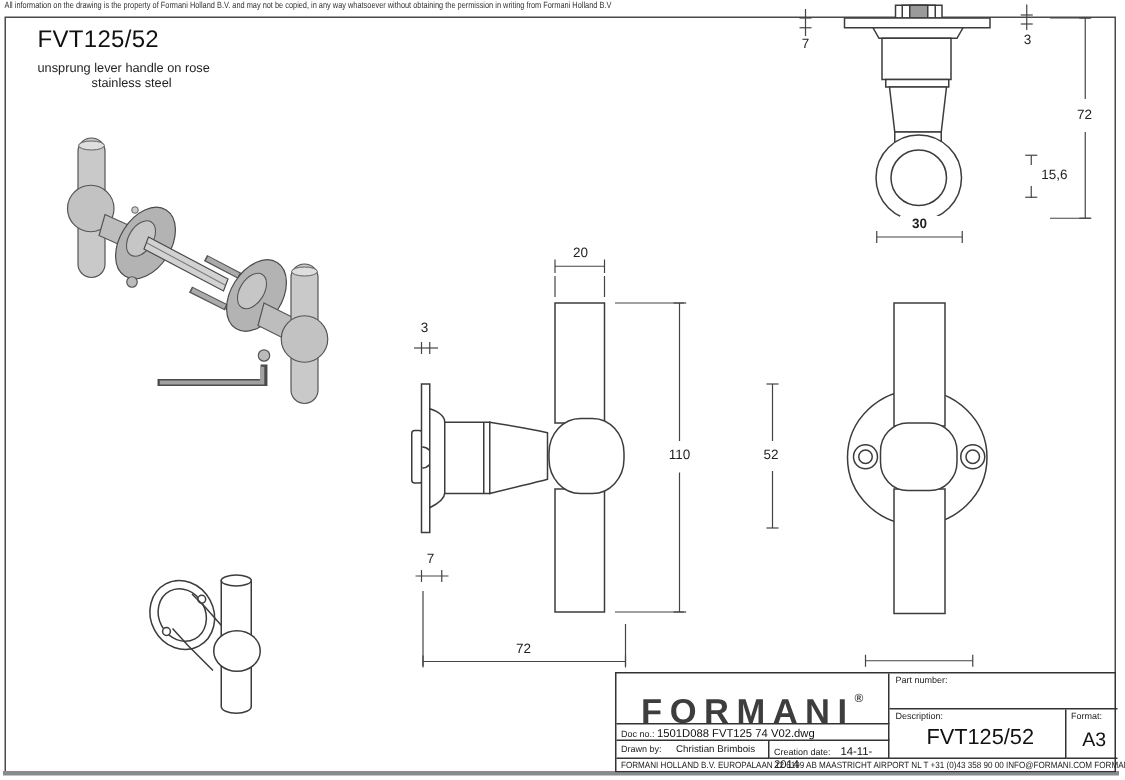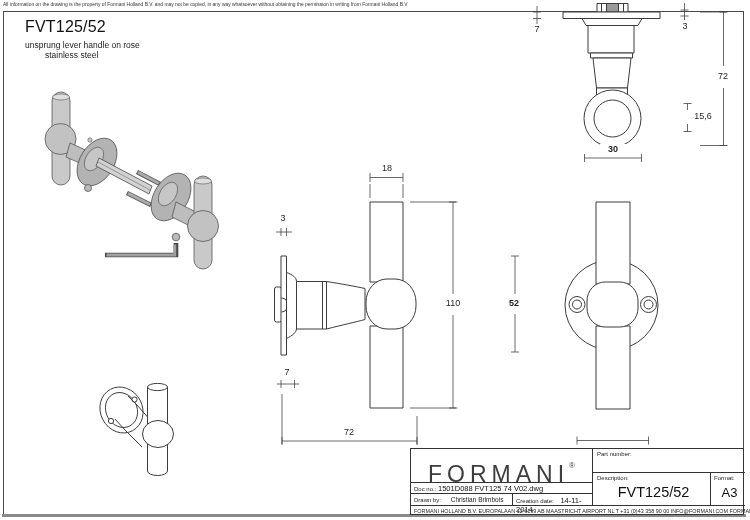--- a/index.html
+++ b/index.html
@@ -12,39 +12,39 @@
   .doc-sub { font-size:8.5px; line-height:10px; color:#222; }
   .dim { position:absolute; font-size:9px; color:#1f1f1f; text-align:center; line-height:10px; background:#fff; }
   .border-frame { border:1px solid #4a4a4a; }
   .bottom-rule { background:#8a8a8a; }
   
   .tblock { position:absolute; left:410px; top:448px; width:334px; height:67px;
             border:1px solid #333; background:#fff; font-size:6px; }
   .cell { position:absolute; border-color:#333; border-style:solid; border-width:0; }
   .lbl { font-size:6px; color:#222; }
   .val { font-size:7.5px; color:#111; }
-  .brand { font-size:23px; letter-spacing:5px; color:#3d3d3d; font-weight:400; }
+  .brand { font-size:23px; letter-spacing:5px; color:#3d3d3d; font-weight:700; }
   .brand sup { font-size:8px; letter-spacing:0; vertical-align:14px; }
   .desc-big { font-size:14.5px; color:#111; text-align:center; }
   .fmt-big { font-size:13px; color:#111; text-align:center; }
   .footer-txt { font-size:6px; white-space:nowrap; transform:scaleX(0.90);
                 transform-origin:left center; color:#222; }
   svg { position:absolute; left:0; top:0; }
   svg * { vector-effect:non-scaling-stroke; }
 </style>
 </head>
 <body>
 
 <div class="abs border-frame" style="left:3px; top:11px; width:741px; height:504px;"></div>
 <div class="abs bottom-rule" style="left:2px; top:514px; width:744px; height:3px;"></div>
 
 <div class="abs copyright" style="left:3px; top:1px;">All information on the drawing is the property of Formani Holland B.V. and may not be copied, in any way whatsoever without obtaining the permission in writing from Formani Holland B.V</div>
 <div class="abs doc-title" style="left:25px; top:18px;">FVT125/52</div>
 <div class="abs doc-sub" style="left:25px; top:40px;">unsprung lever handle on rose</div>
-<div class="abs doc-sub" style="left:25px; top:50px;padding-left:20px;">stainless steel</div>
+<div class="abs doc-sub" style="left:41px; top:50px;padding-left:20px;">stainless steel</div>
 
 <svg width="750" height="520" viewBox="0 0 750 520">
 
   <g stroke="#555" stroke-width="0.8">
     <rect x="52" y="92" width="18" height="93" rx="9" fill="#c9c9c9"></rect>
     <ellipse cx="61" cy="97" rx="8.6" ry="3" fill="#dedede" stroke-width="0.6"></ellipse>
     <circle cx="60.5" cy="139" r="15.5" fill="#c2c2c2"></circle>
     <path d="M70 143 L90 152 L86 166 L66 157 Z" fill="#bdbdbd"></path>
     <ellipse cx="97" cy="162" rx="17" ry="26" transform="rotate(32 97 162)" fill="#b3b3b3" stroke="#4a4a4a"></ellipse>
     <ellipse cx="94" cy="159" rx="8" ry="13" transform="rotate(32 94 159)" fill="#c6c6c6" stroke-width="0.7"></ellipse>
@@ -186,25 +186,25 @@
       <line x1="648.5" y1="436.5" x2="648.5" y2="444.5"></line>
   </g>
 </svg>
 
 <span class="dim" style="left:529px; top:24px; width:16px;">7</span>
 <span class="dim" style="left:677px; top:21px; width:16px;">3</span>
 <span class="dim" style="left:712px; top:71px; width:22px;">72</span>
 <span class="dim" style="left:668px; top:111px; width:30px;margin-left:20px;">15,6</span>
 <span class="dim" style="left:600px; top:144px; width:26px;font-weight:bold;">30</span>
 
-<span class="dim" style="left:373px; top:163px; width:28px;">18</span>
+<span class="dim" style="left:373px; top:163px; width:28px;">20</span>
 <span class="dim" style="left:275px; top:213px; width:16px;">3</span>
 <span class="dim" style="left:279px; top:367px; width:16px;">7</span>
 <span class="dim" style="left:439px; top:298px; width:28px;text-align:center;">110</span>
-<span class="dim" style="left:502px; top:298px; width:24px;font-weight:bold;">52</span>
+<span class="dim" style="left:502px; top:298px; width:24px;">52</span>
 <span class="dim" style="left:335px; top:427px; width:28px;">72</span>
 
 <span class="dim" style="left:597px; top:451px; width:28px;font-weight:bold;">38</span>
 
 <div class="tblock">
 
   <div class="cell" style="left:0; top:0; width:182px; height:34px; border-right-width:1px; border-bottom-width:1px; text-align:center;">
     <span class="brand" style="line-height:33px;"><span>FORMANI</span><sup>®</sup></span>
   </div>
 

